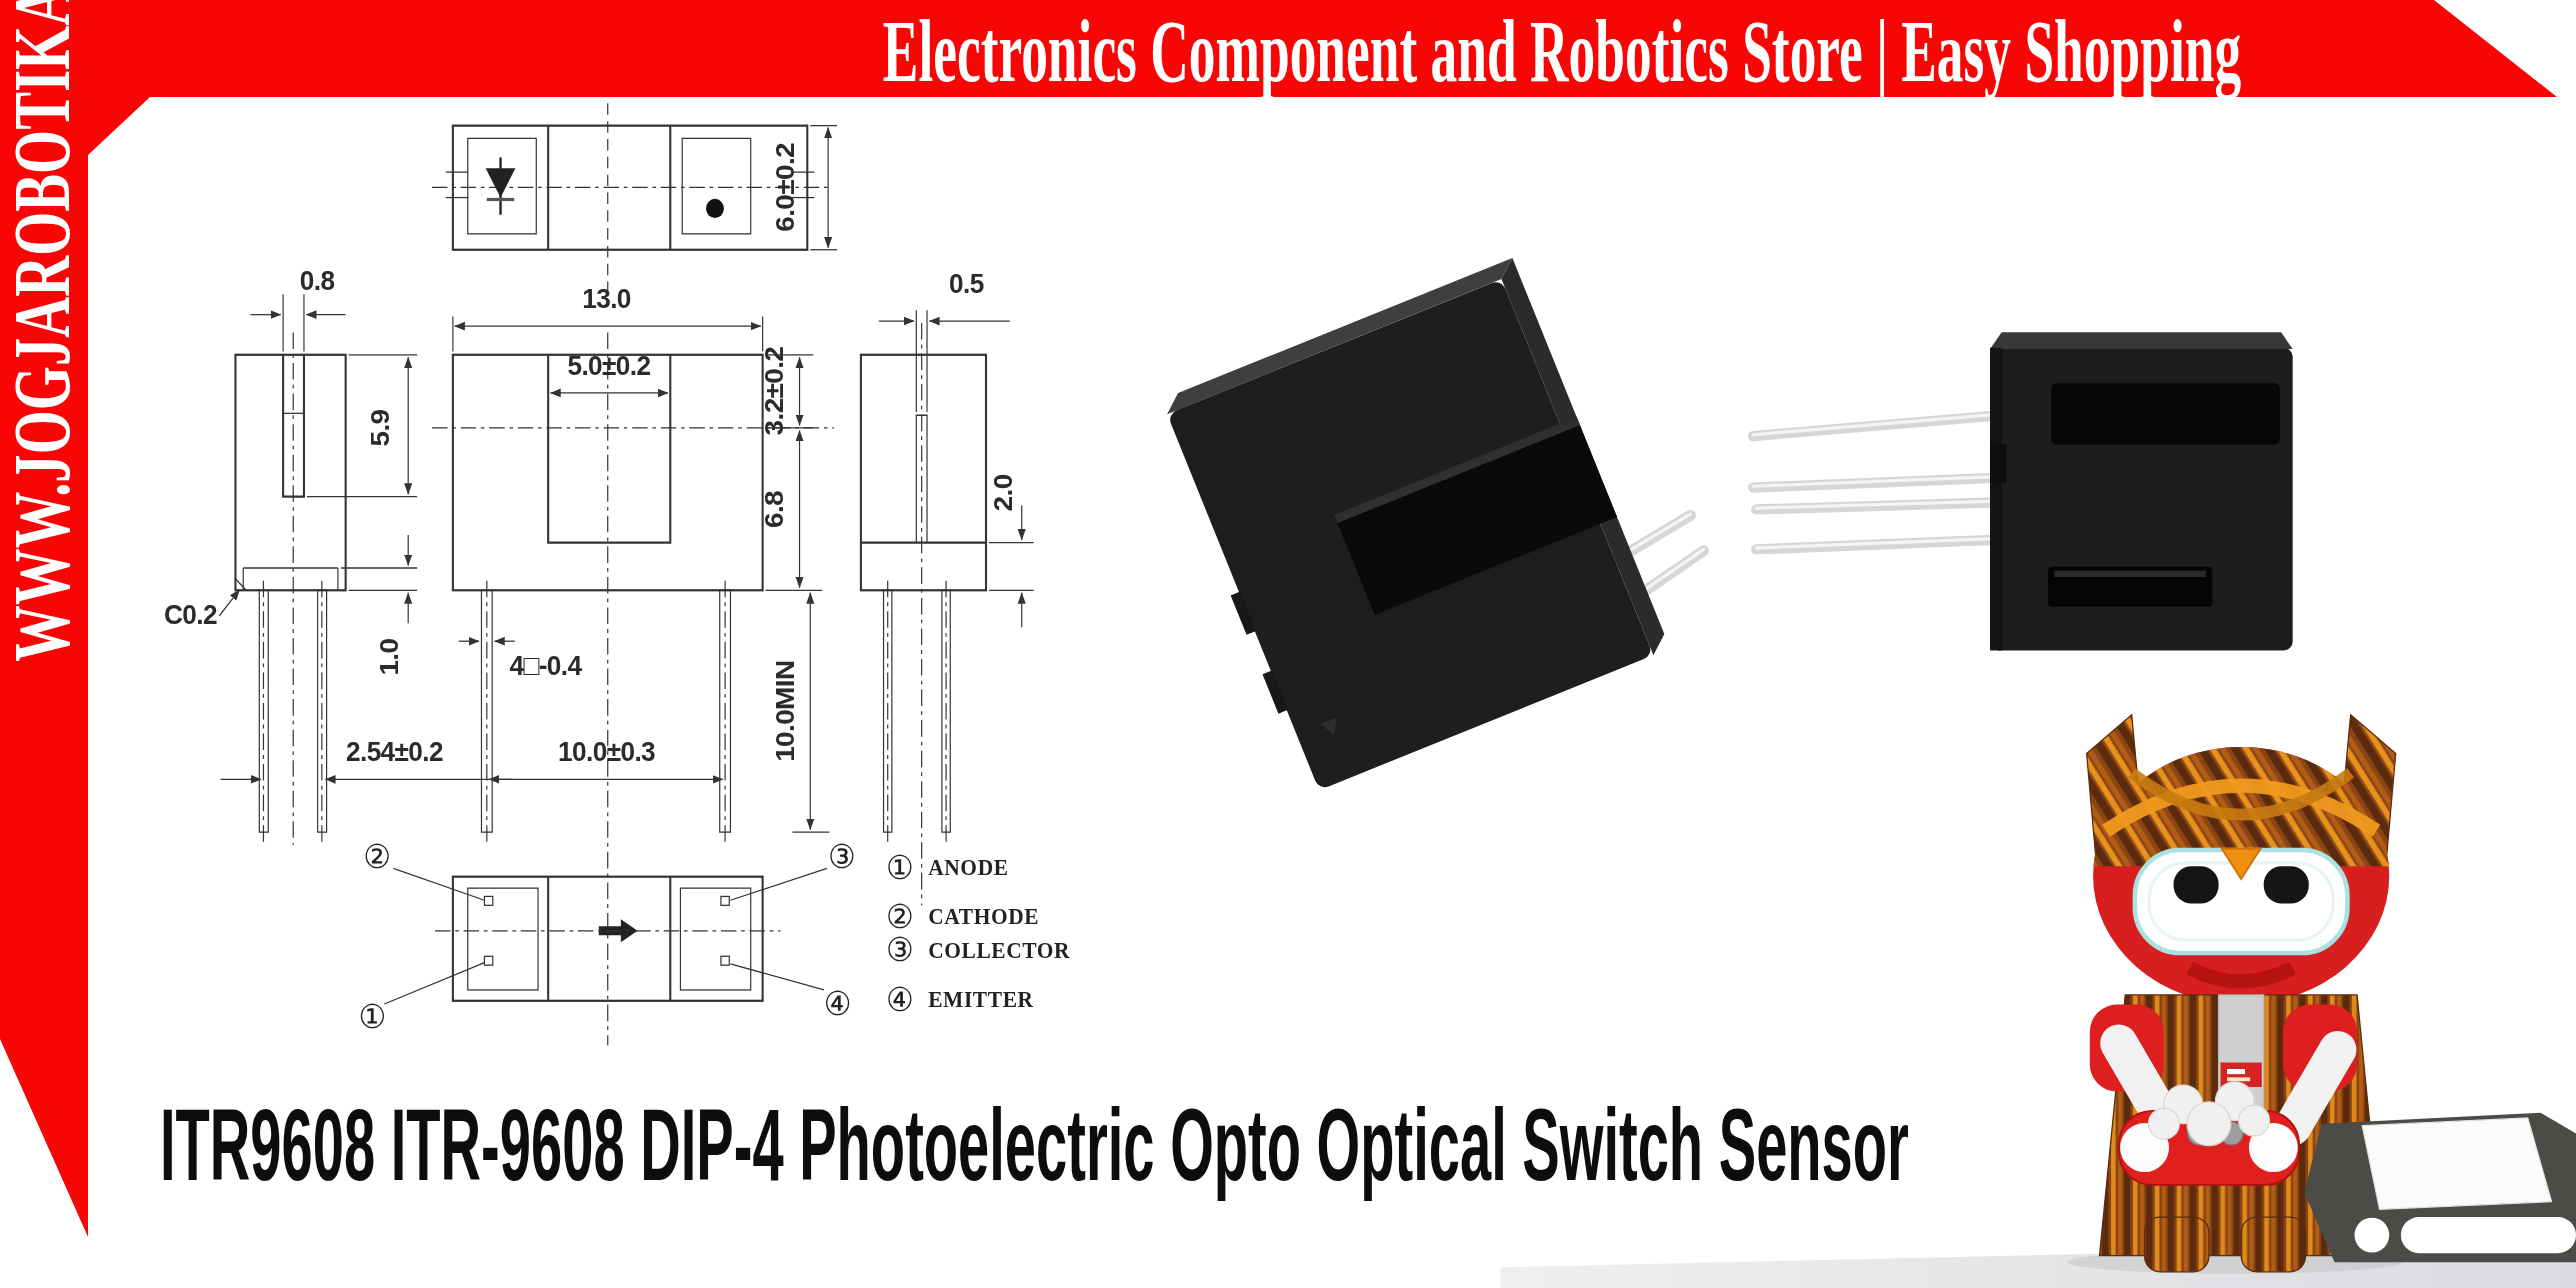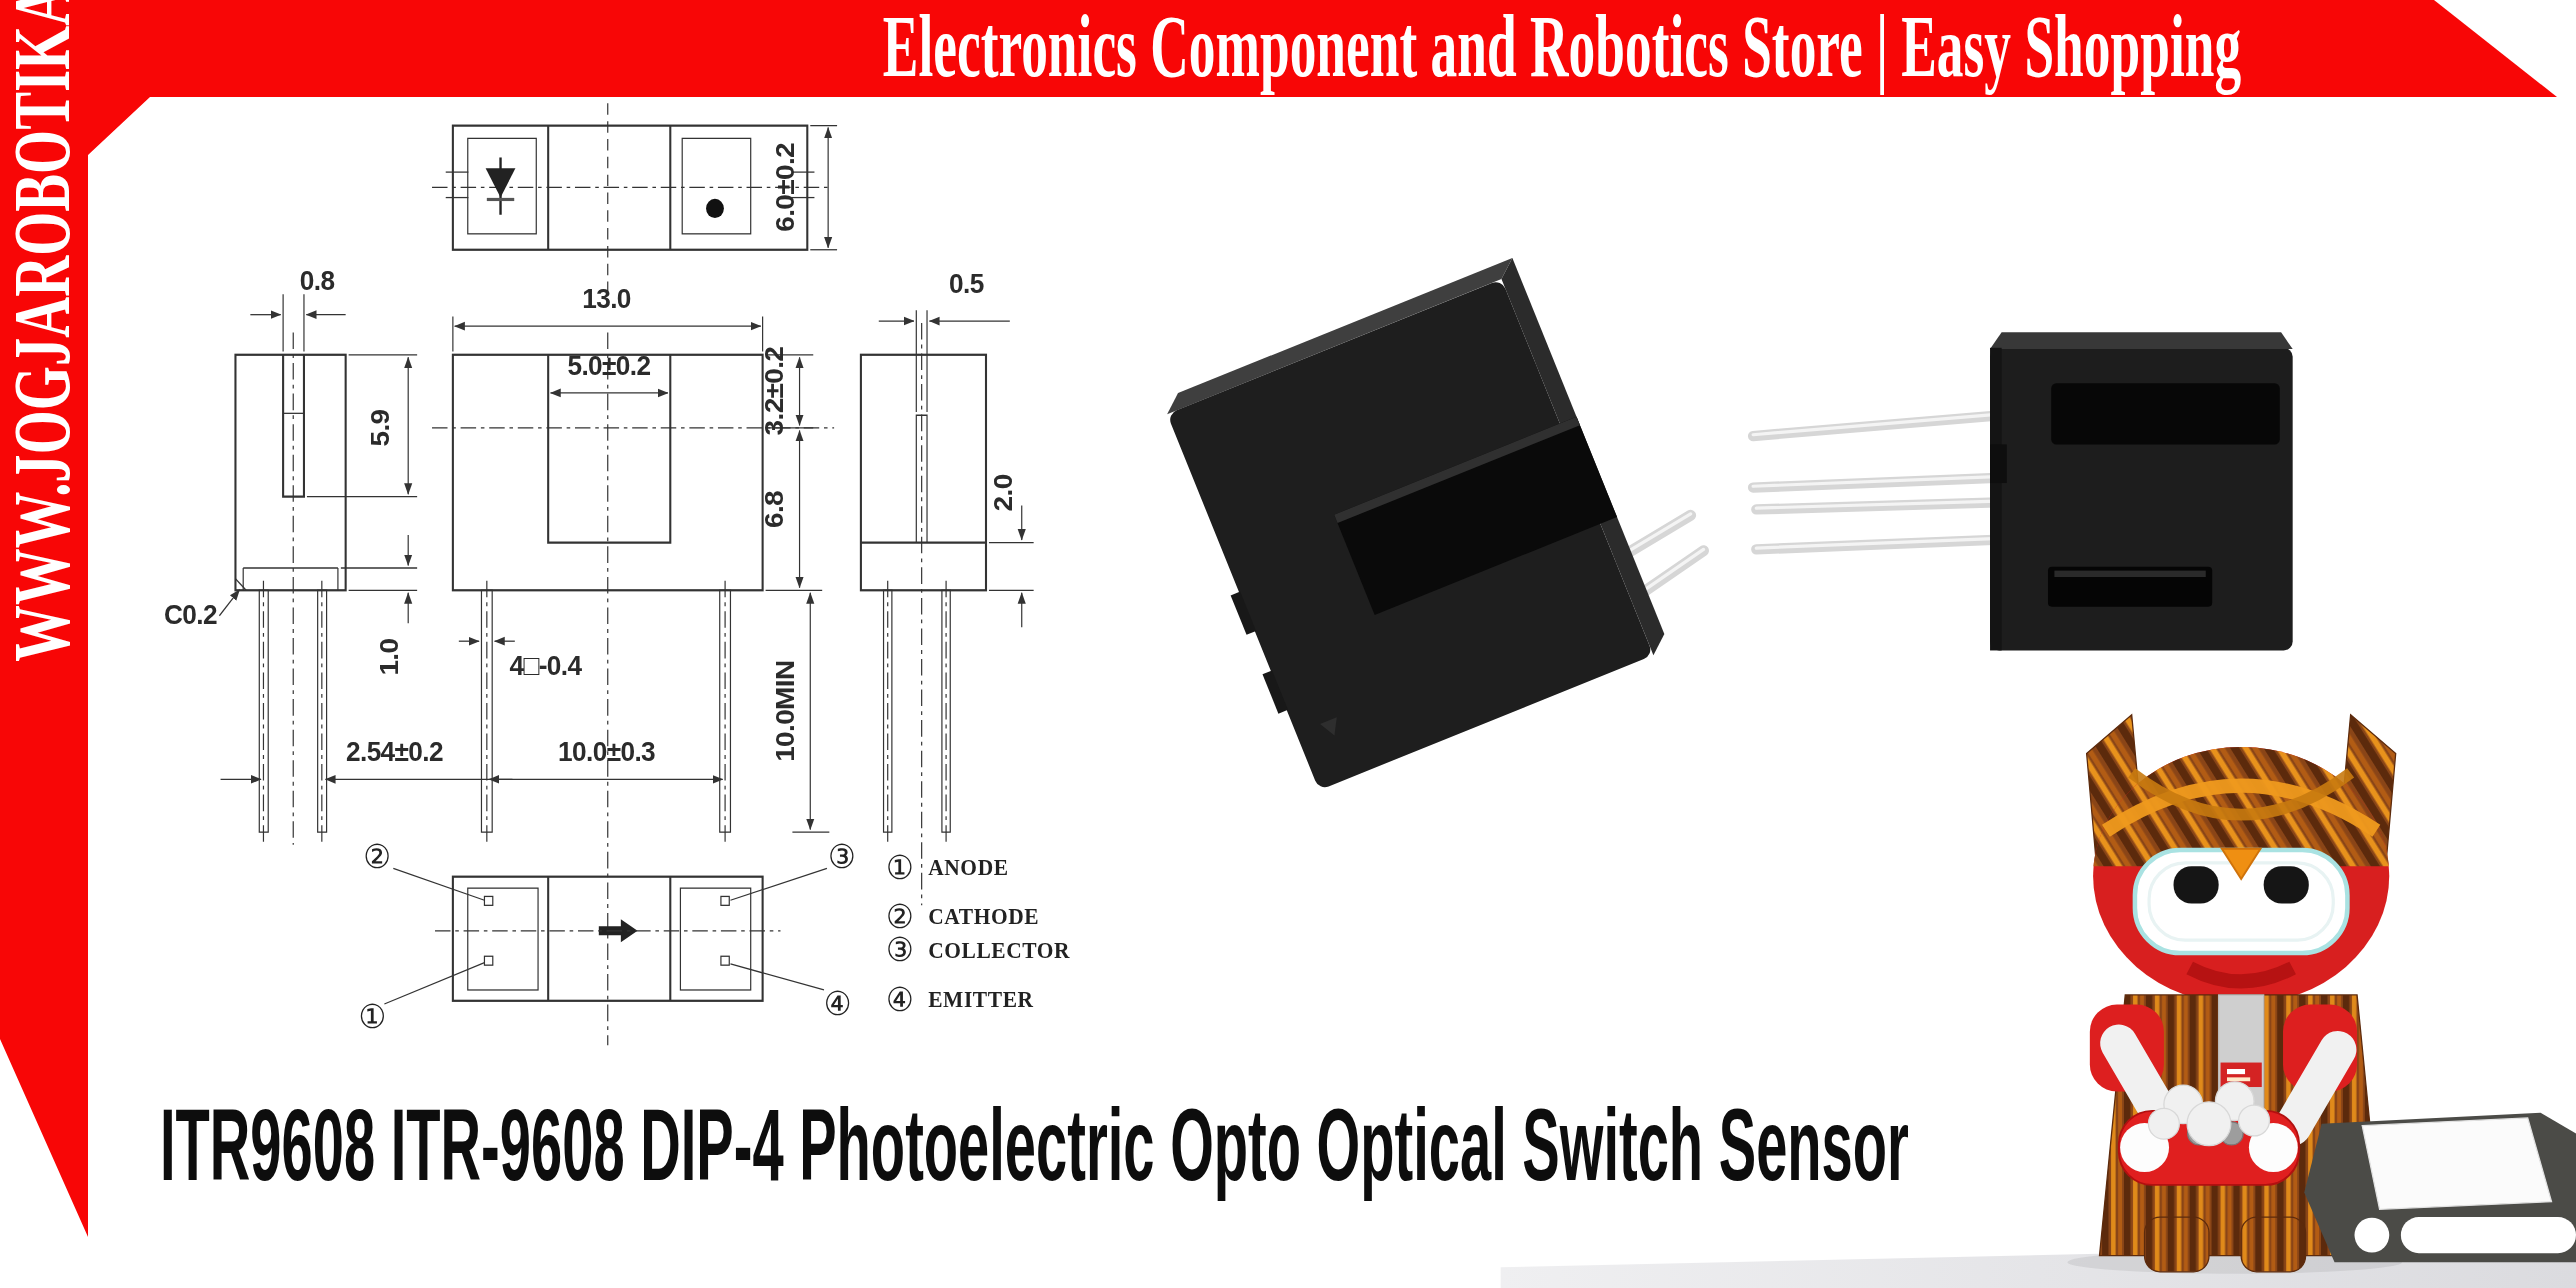--- a/index.html
+++ b/index.html
@@ -2,21 +2,21 @@
 <html style="font-size:10.3px"><head>
 <meta charset="utf-8">
 <style>
   html,body{margin:0;padding:0;background:#888;}
   .canvas{position:relative;width:2576px;height:1288px;background:#ffffff;overflow:hidden;
           font-family:"Liberation Sans",sans-serif;}
   
   .banner-top{position:absolute;left:0;top:0;width:2576px;height:97px;background:#f80606;
               clip-path:polygon(0 0,2434px 0,2557px 97px,0 97px);}
   .banner-text-wrap{position:absolute;left:676px;top:0;width:1771px;height:97px;
-              display:flex;align-items:flex-end;justify-content:center;}
+              display:flex;align-items:flex-start;justify-content:center;}
   .banner-text{font-family:"Liberation Serif",serif;font-weight:700;font-size:89px;color:#ffffff;
               white-space:nowrap;display:inline-block;transform:scaleX(.60);transform-origin:center;}
   .side-ribbon{position:absolute;left:0;top:97px;width:155px;height:1146px;background:#f80606;
               clip-path:polygon(0 0,150px 0,88px 58px,88px 1140px,0 942px);}
   .side-text-wrap{position:absolute;left:-259px;top:495px;width:602px;height:87px;
               transform:rotate(-90deg);transform-origin:center;text-align:center;line-height:87px;}
   .side-text{font-family:"Liberation Serif",serif;font-weight:700;font-size:81px;color:#ffffff;
               white-space:nowrap;display:inline-block;transform:scaleX(.70);transform-origin:center;}
   
   .product-title{position:absolute;left:160px;top:1087px;width:3606px;height:109px;

